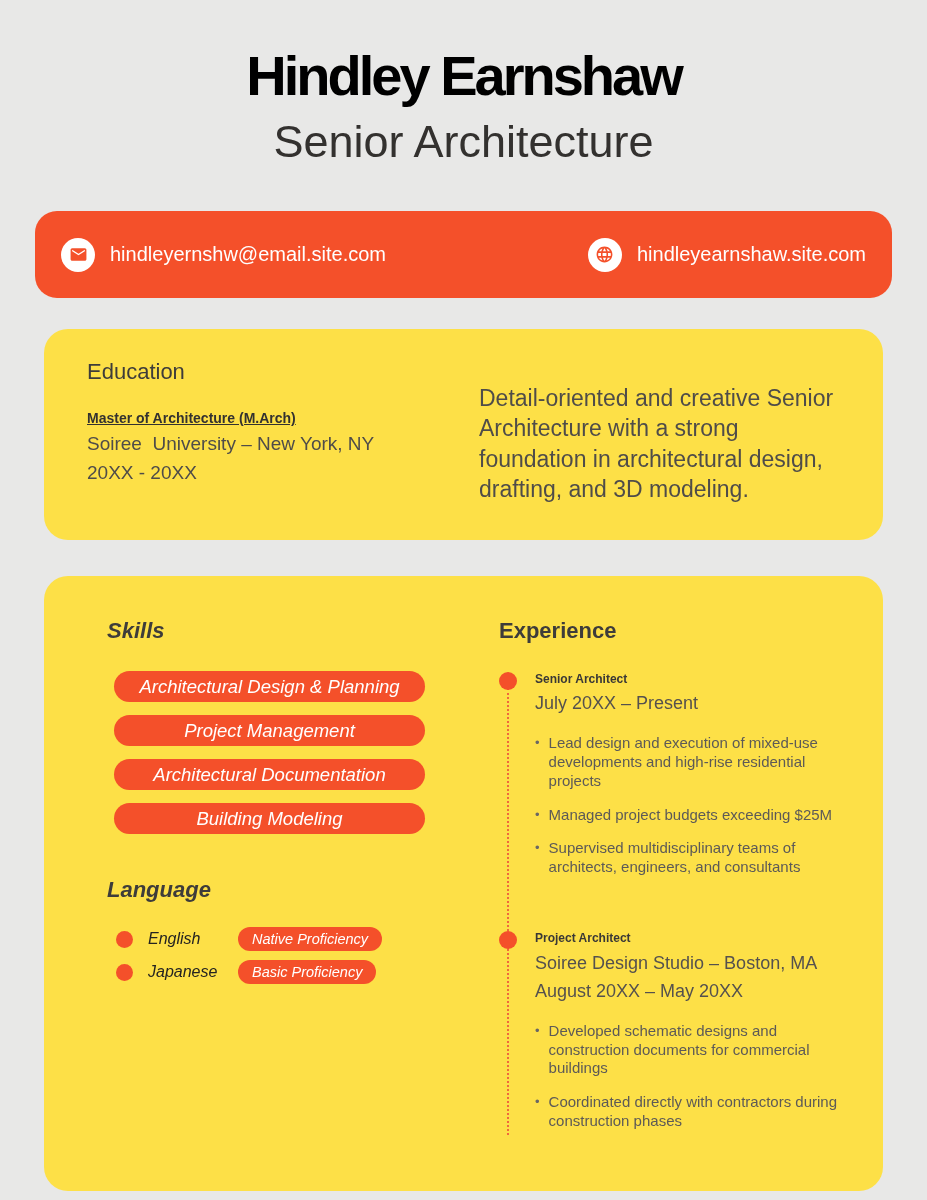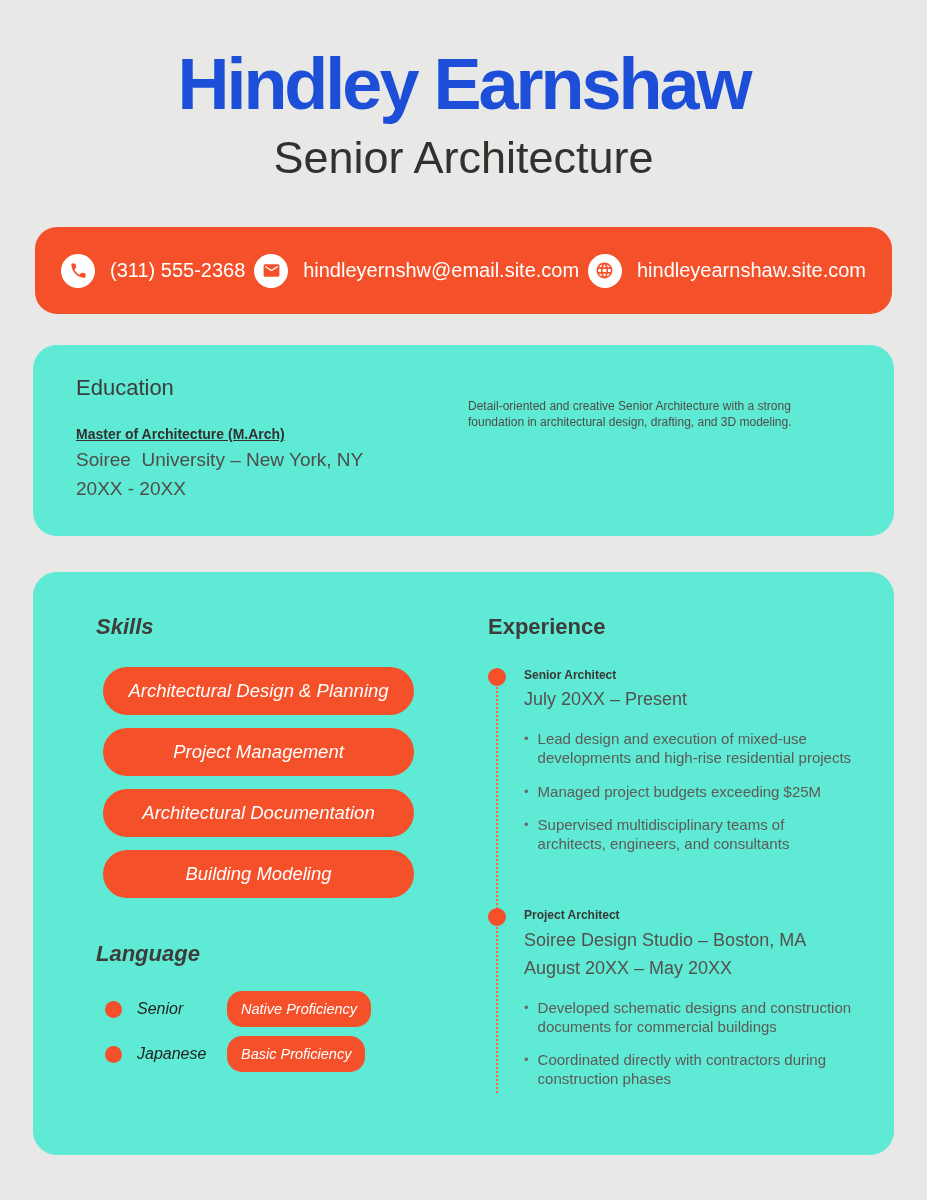--- a/index.html
+++ b/index.html
@@ -7,22 +7,22 @@
   body {
     font-family: "Liberation Sans", "DejaVu Sans", sans-serif;
     width: 927px; height: 1200px; margin: 0 auto; position: relative;
     color: #3e3c3a;
   }
   .page { width: 927px; height: 1200px; background: #e8e8e7; overflow: hidden; }
 
   
   .header { text-align: center; padding-top: 48px; }
   .name {
-    font-size: 72px; font-weight: 800; letter-spacing: -3px;
-    color: #1d4ed8; line-height: 1.0;
+    font-size: 56px; font-weight: 800; letter-spacing: -3px;
+    color: #000000; line-height: 1.0;
   }
   .role {
     font-size: 45px; font-weight: 400; color: #33312f;
     margin-top: 12px; letter-spacing: 0px;
   }
 
   
   .contact-bar {
     margin: 43px 35px 0 35px; height: 87px; background: #f4502a;
     border-radius: 22px; display: flex; align-items: center;
@@ -31,56 +31,56 @@
   .contact-item { display: flex; align-items: center; gap: 15px; }
   .contact-icon {
     width: 34px; height: 34px; border-radius: 50%; background: #ffffff;
     display: flex; align-items: center; justify-content: center; flex: 0 0 auto;
   }
   .contact-icon svg { width: 19px; height: 19px; fill: #f4502a; }
   .contact-text { color: #ffffff; font-size: 20px; }
 
   
   .card {
-    margin: 0 33px; background: #5eead4; border-radius: 24px;
+    margin: 0 44px; background: #fde047; border-radius: 24px;
   }
   .card-top {
     margin-top: 31px; display: grid; grid-template-columns: 392px 1fr;
     padding: 30px 45px 36px 43px; min-height: 154px;
   }
   .card-main {
     margin-top: 36px; display: grid; grid-template-columns: 392px 1fr;
     padding: 42px 40px 45px 30px; min-height: 583px;
   }
   .section-heading { font-size: 22px; font-weight: 400; color: #3e3c3a; }
   .section-heading.bold { font-weight: 700; }
 
   
   .edu-degree { font-size: 14px; font-weight: 700; color: #333130; margin-top: 25px; text-decoration: underline; }
   .edu-line { font-size: 19px; color: #4f4c49; margin-top: 7px; white-space: pre-wrap; }
-  .summary-text { font-size: 12px; color: #4f4c49; margin-top: 24px; line-height: 1.32; max-width: 392px; }
+  .summary-text { font-size: 23px; color: #4f4c49; margin-top: 24px; line-height: 1.32; max-width: 392px; }
 
   
   .skills-col { padding-left: 33px; font-style: italic; }
   .pill-list { margin-top: 27px; }
   .skill-pill {
-    width: 311px; height: 48px; margin: 0 0 13px 7px; background: #f4502a;
+    width: 311px; height: 31px; margin: 0 0 13px 7px; background: #f4502a;
     border-radius: 24px; color: #ffffff; font-size: 18.5px;
     display: flex; align-items: center; justify-content: center; border: none;
   }
 
   
   .language-heading { margin-top: 43px; font-size: 22px; }
   .lang-list { margin-top: 24px; }
   .lang-row { display: flex; align-items: center; margin-bottom: 9px; }
   .lang-dot { width: 17px; height: 17px; border-radius: 50%; background: #f4502a; margin: 0 15px 0 9px; flex: 0 0 auto; }
   .lang-name { font-size: 16px; color: #242321; width: 90px; }
   .lang-level {
     background: #f4502a; color: #ffffff; font-size: 14.5px;
-    border-radius: 15px; padding: 10px 14px; white-space: nowrap;
+    border-radius: 15px; padding: 4px 14px; white-space: nowrap;
   }
 
   
   .exp-col { padding-left: 33px; }
   .timeline { position: relative; margin-top: 28px; padding-left: 36px; }
   .timeline-line {
     position: absolute; left: 8px; top: 16px; bottom: -4px;
     border-left: 2px dotted #f0683c;
   }
   .job { position: relative; }
@@ -104,28 +104,20 @@
 
   <div class="header">
     <div class="name">Hindley Earnshaw</div>
     <div class="role">Senior Architecture</div>
   </div>
 
   <div class="contact-bar">
     <div class="contact-item">
       <span class="contact-icon">
         <svg viewBox="0 0 24 24">
-            <path d="M6.62 10.79c1.44 2.83 3.76 5.14 6.59 6.59l2.2-2.2c.27-.27.67-.36 1.02-.24 1.12.37 2.33.57 3.57.57.55 0 1 .45 1 1V20c0 .55-.45 1-1 1-9.39 0-17-7.61-17-17 0-.55.45-1 1-1h3.5c.55 0 1 .45 1 1 0 1.25.2 2.45.57 3.57.11.35.03.74-.25 1.02l-2.2 2.2z"></path>
-          </svg>
-      </span>
-      <span class="contact-text">(311) 555-2368</span>
-    </div>
-    <div class="contact-item">
-      <span class="contact-icon">
-        <svg viewBox="0 0 24 24">
             <path d="M20 4H4c-1.1 0-1.99.9-1.99 2L2 18c0 1.1.9 2 2 2h16c1.1 0 2-.9 2-2V6c0-1.1-.9-2-2-2zm0 4l-8 5-8-5V6l8 5 8-5v2z"></path>
           </svg>
       </span>
       <span class="contact-text">hindleyernshw@email.site.com</span>
     </div>
     <div class="contact-item">
       <span class="contact-icon">
         <svg viewBox="0 0 24 24">
             <path d="M11.99 2C6.47 2 2 6.48 2 12s4.47 10 9.99 10C17.52 22 22 17.52 22 12S17.52 2 11.99 2zm6.93 6h-2.95c-.32-1.25-.78-2.45-1.38-3.56 1.84.63 3.37 1.91 4.33 3.56zM12 4.04c.83 1.2 1.48 2.53 1.91 3.96h-3.82c.43-1.43 1.08-2.76 1.91-3.96zM4.26 14C4.1 13.36 4 12.69 4 12s.1-1.36.26-2h3.38c-.08.66-.14 1.32-.14 2 0 .68.06 1.34.14 2H4.26zm.82 2h2.95c.32 1.25.78 2.45 1.38 3.56-1.84-.63-3.37-1.9-4.33-3.56zm2.95-8H5.08c.96-1.66 2.49-2.93 4.33-3.56C8.81 5.55 8.35 6.75 8.03 8zM12 19.96c-.83-1.2-1.48-2.53-1.91-3.96h3.82c-.43 1.43-1.08 2.76-1.91 3.96zM14.34 14H9.66c-.09-.66-.16-1.32-.16-2 0-.68.07-1.35.16-2h4.68c.09.65.16 1.32.16 2 0 .68-.07 1.34-.16 2zm.25 5.56c.6-1.11 1.06-2.31 1.38-3.56h2.95c-.96 1.65-2.49 2.93-4.33 3.56zM16.36 14c.08-.66.14-1.32.14-2 0-.68-.06-1.34-.14-2h3.38c.16.64.26 1.31.26 2s-.1 1.36-.26 2h-3.38z"></path>
           </svg>
@@ -154,21 +146,21 @@
         <div class="skill-pill">Architectural Design &amp; Planning</div>
         <div class="skill-pill">Project Management</div>
         <div class="skill-pill">Architectural Documentation</div>
         <div class="skill-pill">Building Modeling</div>
       </div>
 
       <div class="section-heading bold language-heading">Language</div>
       <div class="lang-list">
         <div class="lang-row">
           <span class="lang-dot"></span>
-          <span class="lang-name">Senior</span>
+          <span class="lang-name">English</span>
           <span class="lang-level">Native Proficiency</span>
         </div>
         <div class="lang-row">
           <span class="lang-dot"></span>
           <span class="lang-name">Japanese</span>
           <span class="lang-level">Basic Proficiency</span>
         </div>
       </div>
     </div>
 

